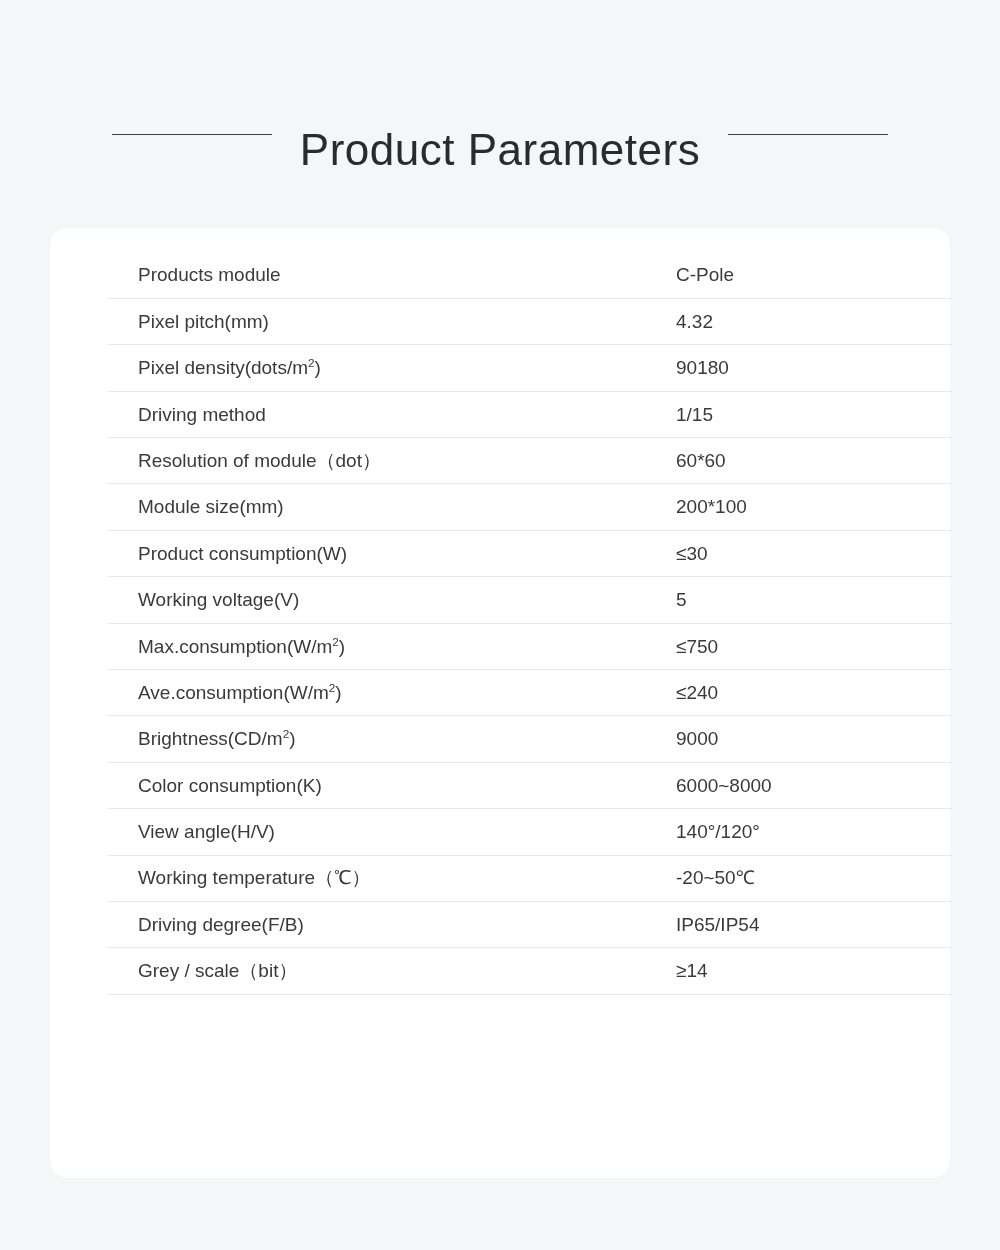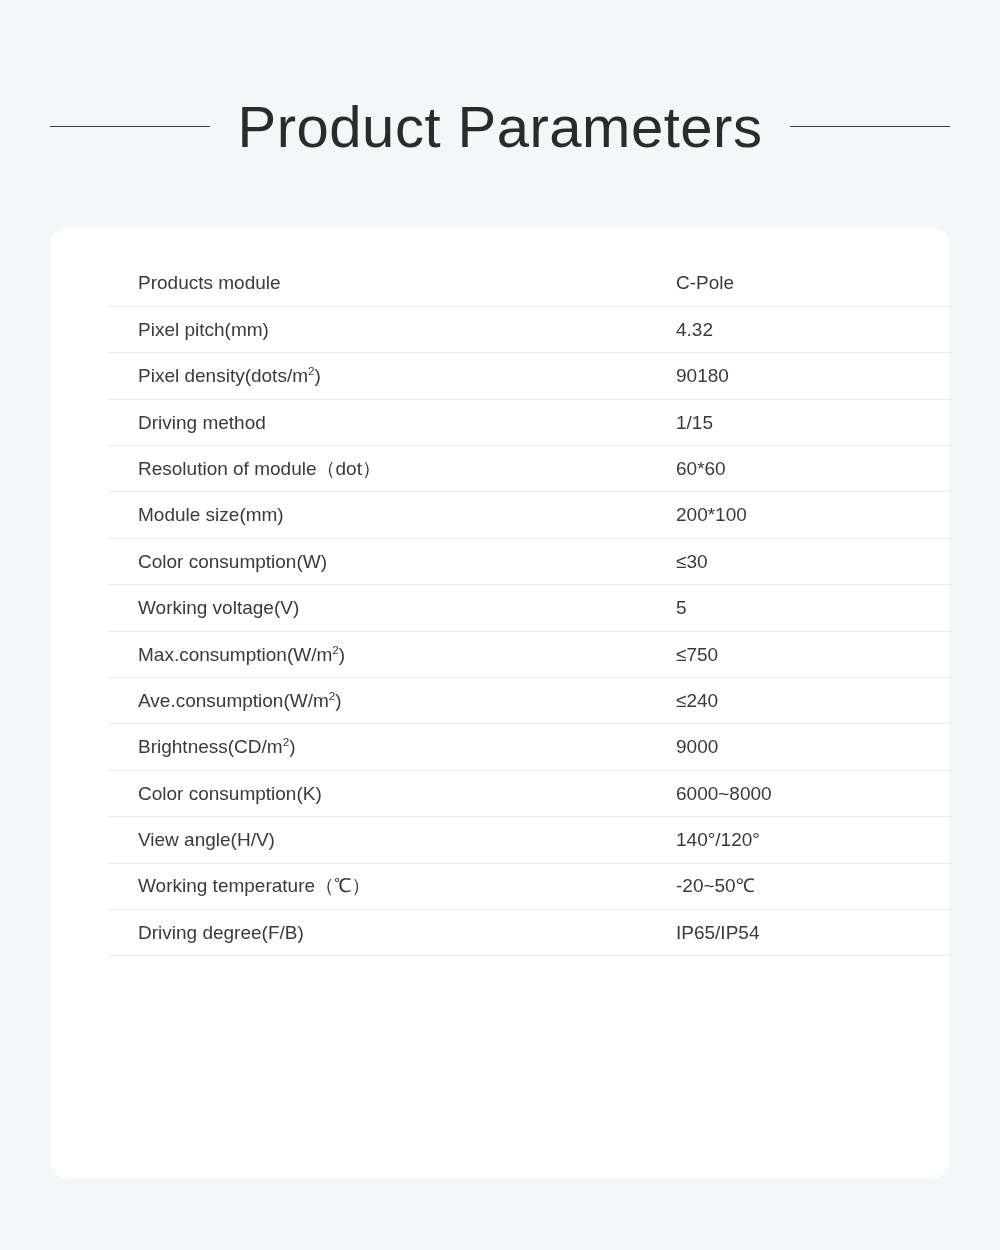--- a/index.html
+++ b/index.html
@@ -32,43 +32,44 @@
     justify-content: center;
   }
   .title-rule {
     height: 1px;
     background: #3c3c3c;
     flex: 0 0 auto;
   }
   .title-rule.left  { width: 160px; margin-right: 28px; }
   .title-rule.right { width: 160px; margin-left: 28px; }
   .title-text {
-    font-size: 58px;
+    font-size: 44px;
     font-weight: 400;
     color: #2b2b2b;
     letter-spacing: 0.5px;
     white-space: nowrap;
     line-height: 1.2;
+    margin-top: 32px;
   }
 
   
   .card {
     position: absolute;
     top: 228px;
     left: 50px;
     width: 900px;
     height: 950px;
     background: #ffffff;
     border-radius: 18px;
     box-sizing: border-box;
   }
 
   .table {
     position: absolute;
-    top: 32px;
+    top: 24px;
     left: 58px;
     width: 786px;
     border-collapse: collapse;
     table-layout: fixed;
   }
   .table tr {
     height: 46.4px;
   }
   .table td {
     border-bottom: 1px solid #e9e9e9;
@@ -129,21 +130,21 @@
         </tr>
         <tr>
           <td class="k">Resolution of module（dot）</td>
           <td class="v">60*60</td>
         </tr>
         <tr>
           <td class="k">Module size(mm)</td>
           <td class="v">200*100</td>
         </tr>
         <tr>
-          <td class="k">Color consumption(W)</td>
+          <td class="k">Product consumption(W)</td>
           <td class="v">≤30</td>
         </tr>
         <tr>
           <td class="k">Working voltage(V)</td>
           <td class="v">5</td>
         </tr>
         <tr>
           <td class="k">Max.consumption(W/m<sup>2</sup>)</td>
           <td class="v">≤750</td>
         </tr>
@@ -164,17 +165,21 @@
           <td class="v">140°/120°</td>
         </tr>
         <tr>
           <td class="k">Working temperature（℃）</td>
           <td class="v">-20~50℃</td>
         </tr>
         <tr>
           <td class="k">Driving degree(F/B)</td>
           <td class="v">IP65/IP54</td>
         </tr>
+        <tr>
+          <td class="k">Grey / scale（bit）</td>
+          <td class="v">≥14</td>
+        </tr>
       </tbody>
     </table>
   </div>
 
 </div>
 
 </body></html>

